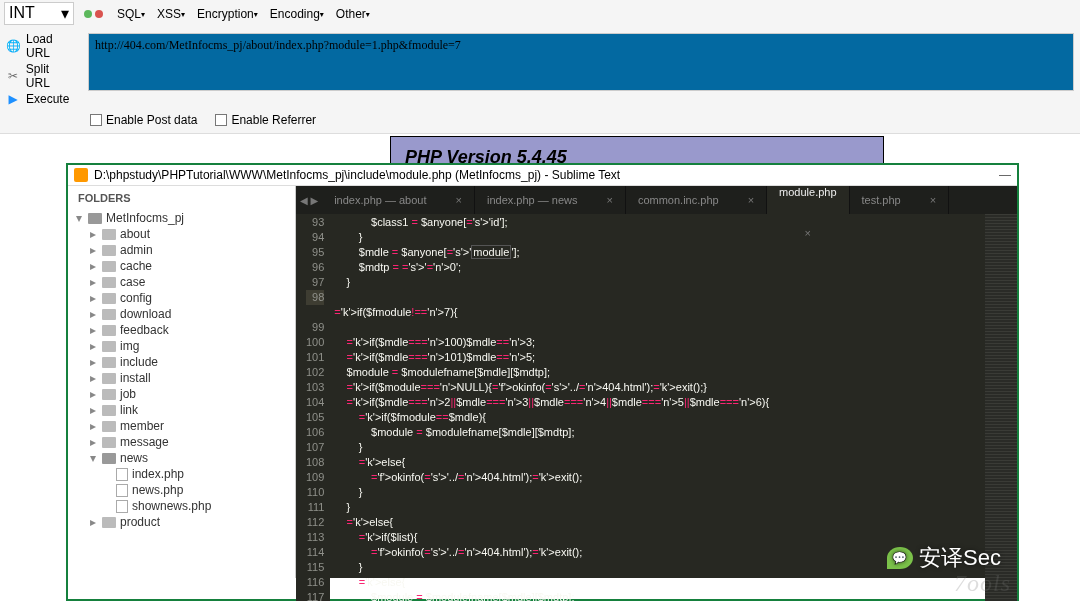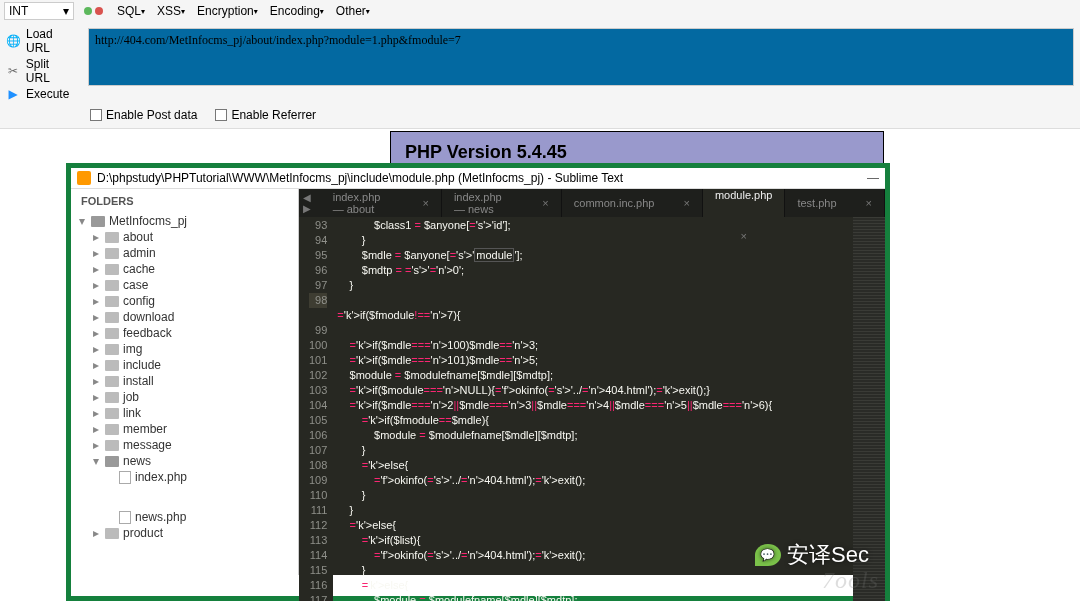--- a/index.html
+++ b/index.html
@@ -1,46 +1,46 @@
 <!DOCTYPE html>
 <html><head>
 <meta charset="utf-8">
 <style>
 * { box-sizing: border-box; margin: 0; padding: 0; font-family: "Segoe UI", Tahoma, sans-serif; }
 body { background: #fff; width: 1080px; height: 601px; overflow: hidden; position: relative; }
 
 
 .hackbar { background: #f5f5f5; border-bottom: 1px solid #ddd; }
 .hb-row1 { display: flex; align-items: center; gap: 4px; padding: 2px 4px; font-size: 12px; }
-.hb-select { background: #fff; border: 1px solid #ccc; padding: 1px 4px; font-size: 12px; width: 70px; display: flex; justify-content: space-between; }
+.hb-select { background: #fff; border: 1px solid #ccc; padding: 1px 4px; font-size: 16px; width: 70px; display: flex; justify-content: space-between; }
 .hb-dots { display: flex; gap: 3px; margin: 0 6px; }
 .dot { width: 8px; height: 8px; border-radius: 50%; }
 .dot.g { background: #5cb85c; }
 .dot.r { background: #d9534f; }
 .hb-menu { cursor: pointer; padding: 0 4px; }
 .hb-menu .caret { font-size: 8px; vertical-align: middle; }
 
 .hb-body { display: flex; }
 .hb-actions { width: 86px; padding: 4px 2px; font-size: 12px; }
 .hb-action { display: flex; align-items: center; gap: 6px; padding: 1px 4px; }
 .hb-action .ico { width: 14px; text-align: center; color: #666; }
 .hb-url { flex: 1; padding: 6px; }
 .hb-url-input { width: 986px; height: 58px; border: 1px solid #ccc; background: #0369a1; font-size: 12px; padding: 4px 6px; font-family: "Segoe UI"; resize:none; }
 
 .hb-checks { padding: 2px 2px 6px 90px; display: flex; gap: 18px; font-size: 12px; }
 .chk { display: flex; align-items: center; gap: 4px; }
 .chk .box { width: 12px; height: 12px; border: 1px solid #777; background: #fff; }
 
 
 .php-banner { margin: 2px 0 0 390px; width: 494px; border: 1px solid #000; background: #9999cc; display: flex; align-items: center; justify-content: space-between; padding: 10px 14px; }
-.php-title { font-weight: bold; font-size: 18px; font-family: Arial; }
+.php-title { font-weight: bold; font-size: 18px; font-family: Arial; font-style: italic; }
 .php-logo { width: 80px; height: 38px; background: #6c7eb7; border-radius: 50%; display: flex; align-items: center; justify-content: center; color: #000; font-weight: bold; font-style: italic; font-size: 18px; font-family: Arial; box-shadow: 1px 1px 2px rgba(0,0,0,.4); }
 
 
-.sublime { position: absolute; left: 66px; top: 163px; width: 824px; height: 438px; border: 5px solid #15803d; background: #fff; }
+.sublime { position: absolute; left: 66px; top: 163px; width: 953px; height: 438px; border: 2px solid #15803d; background: #fff; }
 .st-title { background: #fff; font-size: 12px; padding: 3px 6px; display: flex; align-items: center; gap: 6px; border-bottom: 1px solid #ddd; }
 .st-title .ico { width: 14px; height: 14px; background: #f90; border-radius: 2px; }
 .st-menus { display: flex; gap: 12px; font-size: 12px; padding: 3px 8px; background: #fff; border-bottom: 1px solid #ccc; }
 
 .st-main { display: flex; height: calc(100% - 42px); }
 .st-sidebar { width: 228px; background: #fff; border-right: 1px solid #ccc; overflow: hidden; }
 .st-sb-h { padding: 6px 10px; font-size: 11px; font-weight: bold; color: #555; }
 .tree { font-size: 12px; color: #333; }
 .tree-row { display: flex; align-items: center; gap: 4px; padding: 1px 0; }
 .tw { width: 10px; text-align: center; color: #888; }
@@ -213,24 +213,29 @@
           <div class="tree-row" style="padding-left: 20px;">
             <span class="tw">▾</span>
             <span class="fd open"></span>
             <span>news</span>
           </div>
           <div class="tree-row" style="padding-left: 34px;">
             <span class="tw"></span>
             <span class="fl"></span>
             <span>index.php</span>
           </div>
-          <div class="tree-row" style="padding-left: 34px; margin-top: 24px;">
+          <div class="tree-row" style="padding-left: 34px;">
             <span class="tw"></span>
             <span class="fl"></span>
             <span>news.php</span>
+          </div>
+          <div class="tree-row" style="padding-left: 34px;">
+            <span class="tw"></span>
+            <span class="fl"></span>
+            <span>shownews.php</span>
           </div>
           <div class="tree-row" style="padding-left: 20px;">
             <span class="tw">▸</span>
             <span class="fd"></span>
             <span>product</span>
           </div>
         </div>
     </div>
     <div class="st-editor">
       <div class="st-tabs" id="tabs">

